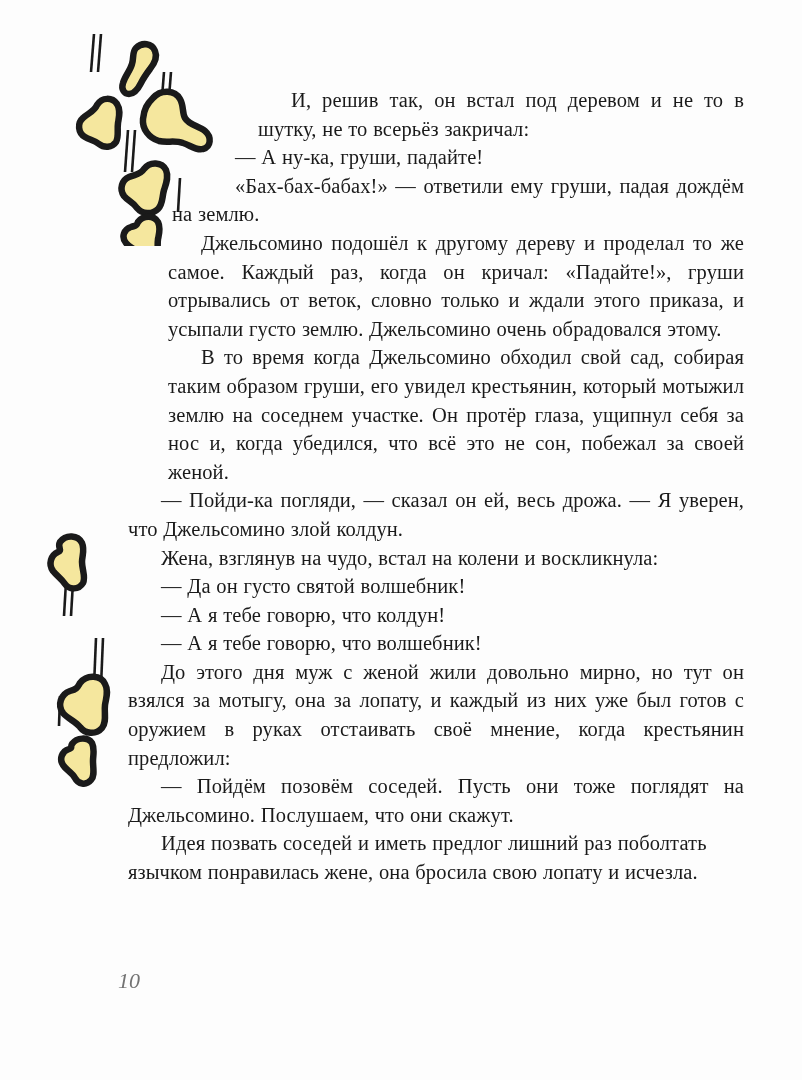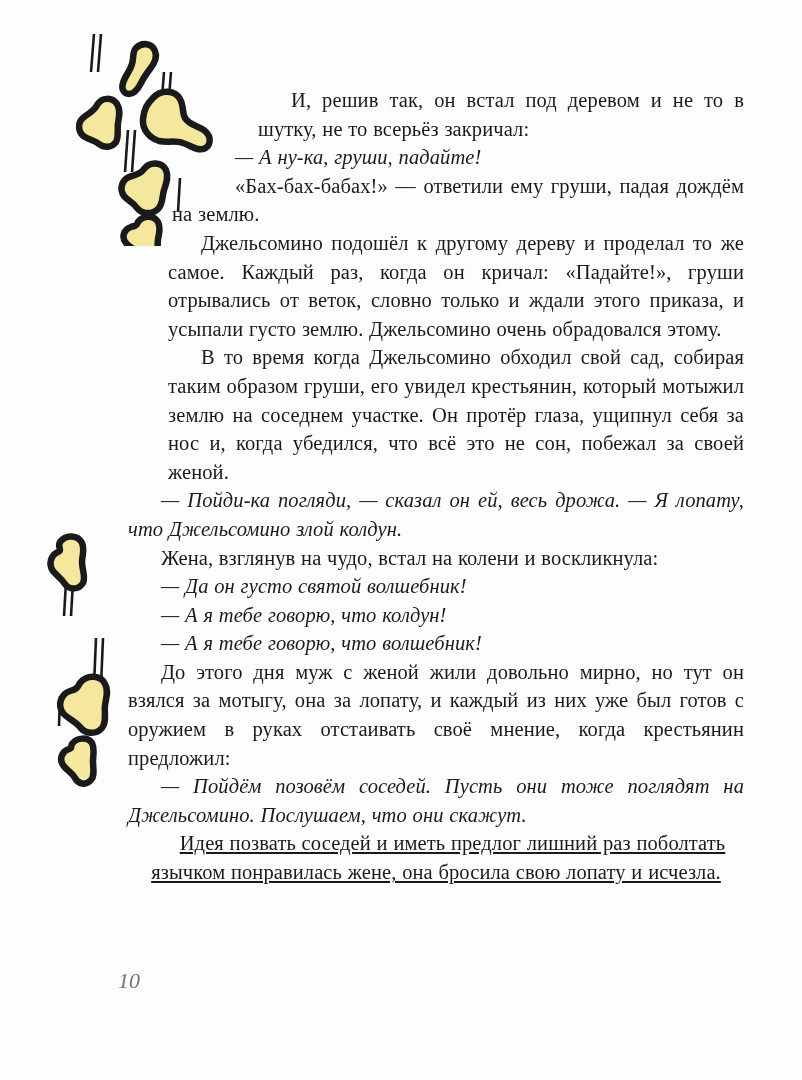--- a/index.html
+++ b/index.html
@@ -88,26 +88,24 @@
     line-height: 28.6px;
     text-align: justify;
     text-indent: 33px;
     color: #1a1a1a;
     letter-spacing: 0.1px;
     word-spacing: 0.5px;
     -webkit-hyphens: none;
     hyphens: none;
   }
   p.para:last-of-type {
-    text-align: center;
-    text-decoration: underline;
+    text-align: left;
   }
   p.dialog {
     text-indent: 33px;
-    font-style: italic;
   }
 
   
   .folio {
     position: absolute;
     left: 118px;
     top: 968px;
     font-family: "Liberation Serif", "DejaVu Serif", serif;
     font-style: italic;
     font-size: 22px;
@@ -160,21 +158,21 @@
 
   <div class="text-column">
     <div class="wrap-top"></div>
     <div class="wrap-bottom"></div>
 
     <p class="para">И, решив так, он встал под деревом и не то в шутку, не то всерьёз закричал:</p>
     <p class="para dialog">— А ну-ка, груши, падайте!</p>
     <p class="para">«Бах-бах-бабах!» — ответили ему груши, падая дождём на землю.</p>
     <p class="para">Джельсомино подошёл к другому дереву и проделал то же самое. Каждый раз, когда он кричал: «Падайте!», груши отрывались от веток, словно только и ждали этого приказа, и усыпали густо землю. Джельсомино очень обрадовался этому.</p>
     <p class="para">В то время когда Джельсомино обходил свой сад, собирая таким образом груши, его увидел крестьянин, который мотыжил землю на соседнем участке. Он протёр глаза, ущипнул себя за нос и, когда убедился, что всё это не сон, побежал за своей женой.</p>
-    <p class="para dialog">— Пойди-ка погляди, — сказал он ей, весь дрожа. — Я лопату, что Джельсомино злой колдун.</p>
+    <p class="para dialog">— Пойди-ка погляди, — сказал он ей, весь дрожа. — Я уверен, что Джельсомино злой колдун.</p>
     <p class="para">Жена, взглянув на чудо, встал на колени и воскликнула:</p>
     <p class="para dialog">— Да он густо святой волшебник!</p>
     <p class="para dialog">— А я тебе говорю, что колдун!</p>
     <p class="para dialog">— А я тебе говорю, что волшебник!</p>
     <p class="para">До этого дня муж с женой жили довольно мирно, но тут он взялся за мотыгу, она за лопату, и каждый из них уже был готов с оружием в руках отстаивать своё мнение, когда крестьянин предложил:</p>
     <p class="para dialog">— Пойдём позовём соседей. Пусть они тоже поглядят на Джельсомино. Послушаем, что они скажут.</p>
     <p class="para">Идея позвать соседей и иметь предлог лишний раз поболтать язычком понравилась жене, она бросила свою лопату и исчезла.</p>
   </div>
 
   <div class="folio">10</div>

